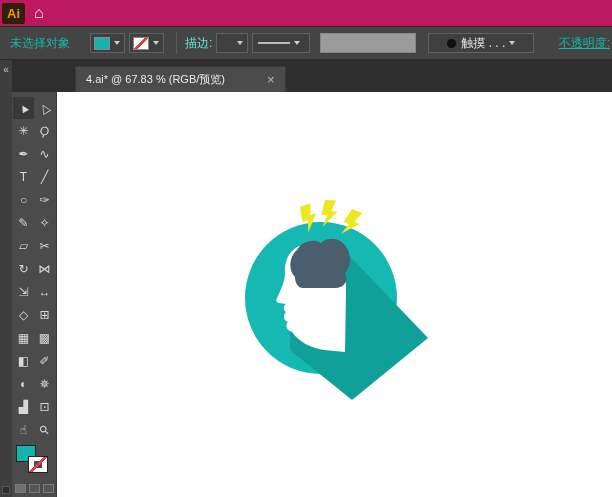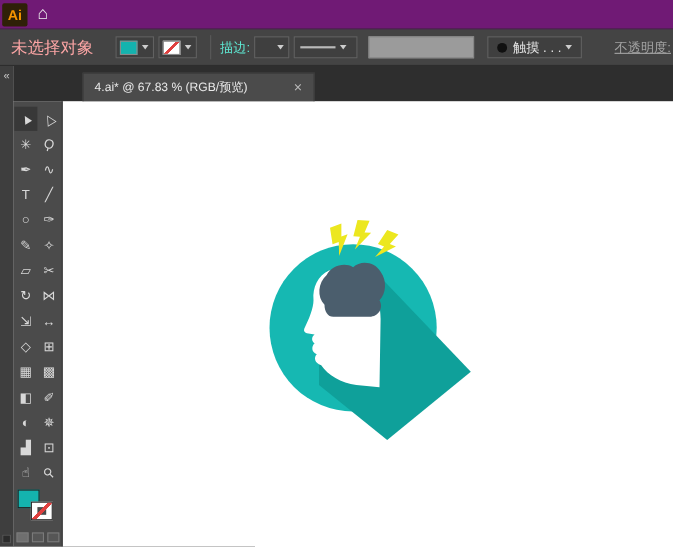--- a/index.html
+++ b/index.html
@@ -1,49 +1,49 @@
 <!DOCTYPE html>
 <html><head>
 <meta charset="utf-8">
 <style>
   html,body{margin:0;padding:0;background:#222;}
   .screen{position:relative;width:612px;height:497px;background:#fff;overflow:hidden;
           font-family:"Liberation Sans","DejaVu Sans",sans-serif;}
 
   
-  .menubar{position:absolute;left:0;top:0;width:612px;height:27px;background:#701a75;
+  .menubar{position:absolute;left:0;top:0;width:612px;height:27px;background:#be185d;
            display:flex;align-items:center;border-bottom:1px solid #2a2a2a;box-sizing:border-box;z-index:6;}
   .app-icon{width:23px;height:21px;margin:0 7px 0 2px;background:#2f2008;color:#f79500;
             font-weight:bold;font-size:13px;display:flex;align-items:center;justify-content:center;border-radius:2px;}
   .home-icon{color:#ececec;font-size:16px;margin:0 12px 0 2px;line-height:1;}
   .menus{display:flex;align-items:center;}
   .menu-item{color:#e3e3e3;font-size:12px;padding:0 9px;white-space:nowrap;cursor:default;}
 
   
   .controlbar{position:absolute;left:0;top:27px;width:612px;height:33px;background:#444444;
               display:flex;align-items:center;border-bottom:1px solid #2d2d2d;box-sizing:border-box;z-index:5;}
-  .status{margin-left:10px;font-size:15px;color:#fca5a5;margin-right:20px;white-space:nowrap;}
+  .status{margin-left:10px;font-size:12px;color:#14b8a6;margin-right:20px;white-space:nowrap;}
   .combo{display:flex;align-items:center;height:20px;border:1px solid #616161;background:#3f3f3f;
          box-sizing:border-box;margin-right:4px;}
   .chev{width:0;height:0;border-left:3.5px solid transparent;border-right:3.5px solid transparent;
         border-top:4px solid #cdcdcd;margin:0 4px;}
   .sw{width:16px;height:13px;border:1px solid #8a8a8a;margin-left:3px;box-sizing:border-box;}
   .sw.none{background:
       linear-gradient(135deg,transparent 42%,#e0403f 42%,#e0403f 58%,transparent 58%),#fff;}
   .vsep{width:1px;height:22px;background:#5a5a5a;margin:0 8px;}
   .lbl{font-size:12px;color:#5eead4;white-space:nowrap;margin-right:4px;}
   .combo.small{width:32px;justify-content:flex-end;}
   .combo.med{width:58px;}
   .pline{width:32px;height:2px;background:#b9b9b9;margin-left:5px;}
   .disabled-box{width:96px;height:20px;background:#9b9b9b;border:1px solid #868686;
                 box-sizing:border-box;margin:0 6px 0 6px;}
-  .combo.touch{padding:0 4px;margin-left:6px;}
+  .combo.touch{padding:0 14px;margin-left:6px;}
   .dot{width:9px;height:9px;border-radius:50%;background:#101010;margin:0 5px 0 4px;}
   .touch-text{font-size:12px;color:#e2e2e2;white-space:nowrap;}
-  .opacity-link{margin-left:auto;margin-right:2px;font-size:12px;color:#a3a3a3;
+  .opacity-link{margin-left:auto;margin-right:2px;font-size:12px;color:#14b8a6;
                 text-decoration:underline;white-space:nowrap;}
 
   
   .tabbar{position:absolute;left:12px;top:60px;width:600px;height:32px;background:#2e2e2e;
           display:flex;align-items:flex-end;z-index:4;}
   .tab{height:26px;margin-left:63px;background:#4b4b4b;display:flex;align-items:center;
        padding:0 10px;font-size:11px;color:#e9e9e9;white-space:nowrap;border:1px solid #3a3a3a;border-bottom:none;box-sizing:border-box;gap:32px;}
   .tab-close{margin-left:10px;color:#b9b9b9;font-size:13px;line-height:1;}
 
   

